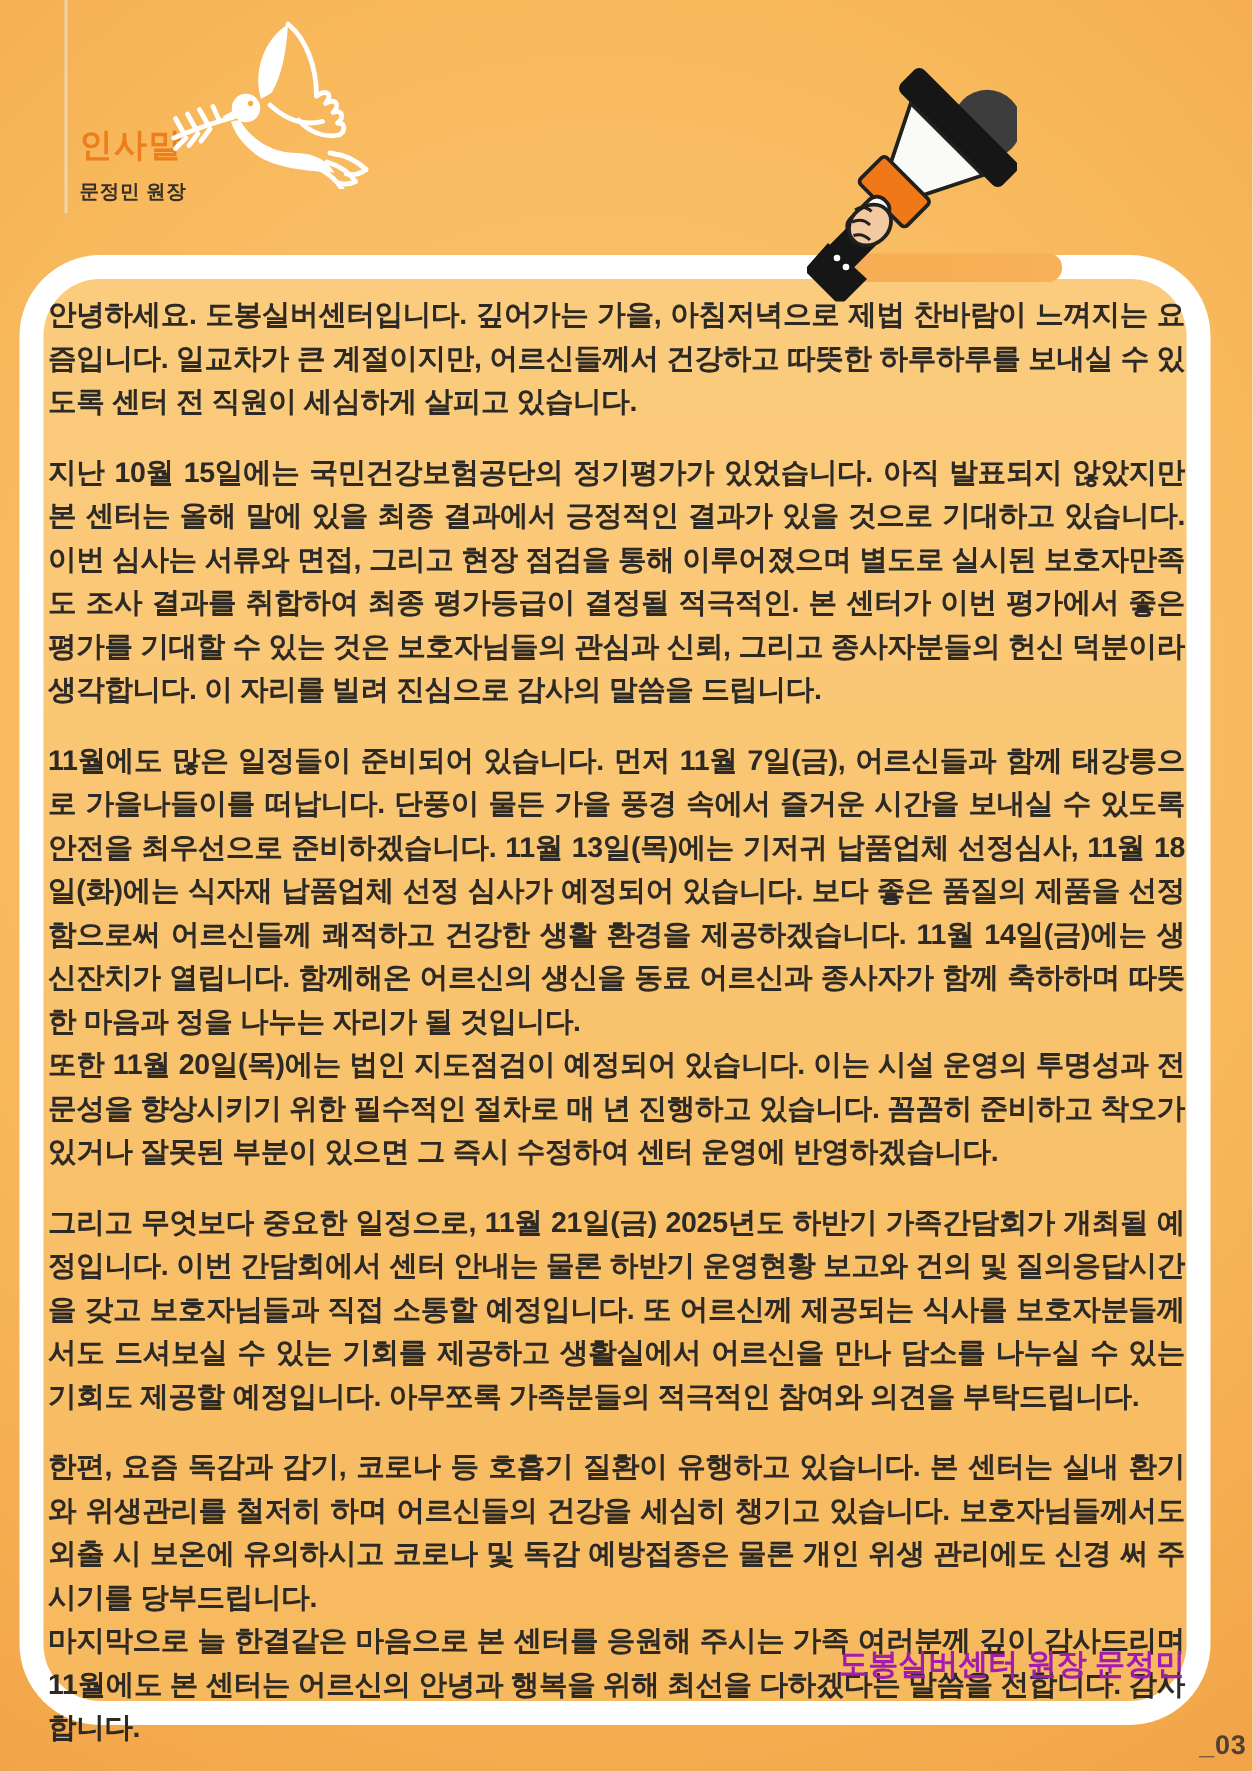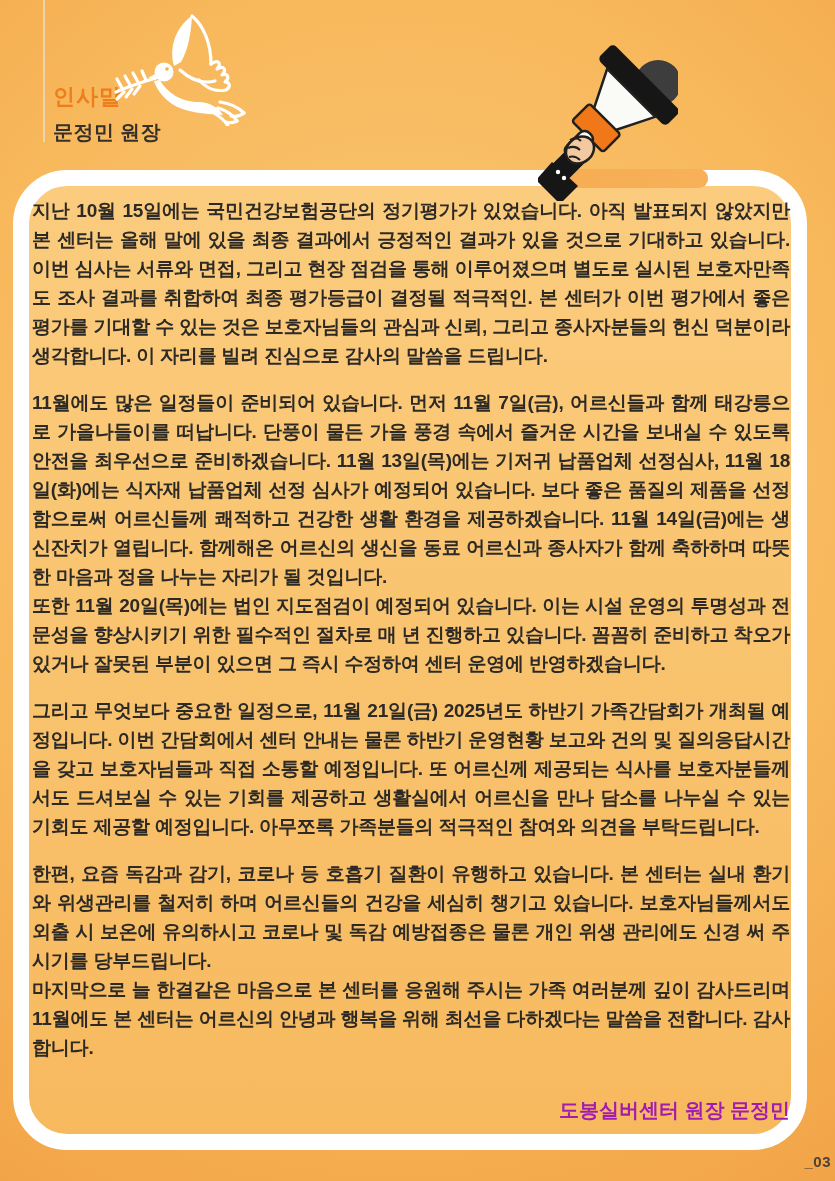--- a/index.html
+++ b/index.html
@@ -7,21 +7,21 @@
     width:835px;height:1181px;position:relative;overflow:hidden;
     font-family:"Liberation Sans","DejaVu Sans",sans-serif;
     background:radial-gradient(115% 85% at 48% 40%, #FACB79 0%, #F8B85C 48%, #F2A548 82%, #EE9B40 100%);
   }
   .accent-line{
     position:absolute;left:43px;top:0;width:2px;height:142px;
     background:#EADFCC;opacity:.75;
   }
   .header{position:absolute;left:53px;top:82px;font-family:Liberation Serif, serif;}
   .title{font-size:22px;font-weight:700;color:#EE7D1B;letter-spacing:1px;}
-  .subtitle{font-size:20px;font-weight:600;color:#35302A;margin-top:7px;letter-spacing:.5px;text-align:right;}
+  .subtitle{font-size:13px;font-weight:600;color:#35302A;margin-top:7px;letter-spacing:.5px;text-align:right;}
   .dove{position:absolute;left:104px;top:8px;}
   .panel{
     position:absolute;left:13px;top:170px;width:794px;height:980px;
     box-sizing:border-box;border:16px solid #FFFFFF;border-radius:54px;
     background:linear-gradient(180deg,#FBCC7E 0%,#F9C470 45%,#F7B95E 100%);
   }
   .border-gap{
     position:absolute;left:552px;top:169px;width:156px;height:19px;
     background:linear-gradient(90deg,#F6AC52,#F7B158);border-radius:9px;
   }
@@ -31,21 +31,21 @@
     font-size:19px;line-height:29px;font-weight:600;color:#2D2A25;
     text-align:justify;letter-spacing:-0.2px;
   }
   .body-wrap p{margin:0 0 18px 0;}
   .signature{
     position:absolute;right:45px;top:1096px;
     font-size:20px;line-height:29px;font-weight:700;color:#a21caf;text-align:right;
   }
   .page-number{
     position:absolute;right:4px;top:1153px;
-    font-size:15px;font-weight:600;color:#4E4237;letter-spacing:.5px;
+    font-size:18px;font-weight:600;color:#4E4237;letter-spacing:.5px;
   }
 </style>
 </head>
 <body>
 
 <div class="page">
 
   <div class="accent-line"></div>
 
   <div class="header">
@@ -94,20 +94,21 @@
     <polygon points="14,126 40,150 22,168 -2,144" fill="#161616"></polygon>
     <rect x="8" y="120" width="38" height="22" rx="3" fill="#161616" transform="rotate(-45 27 131)"></rect>
     <circle cx="20" cy="136" r="2.2" fill="#FFFFFF"></circle>
     <circle cx="26" cy="142" r="2.2" fill="#FFFFFF"></circle>
 
     <ellipse cx="42" cy="114" rx="15" ry="12.5" fill="#F2C9A1" stroke="#20201E" stroke-width="2.5" transform="rotate(-40 42 114)"></ellipse>
     <path d="M32,104 q6,-4 11,1 M30,112 q7,-3 12,2 M31,121 q6,-2 11,3" fill="none" stroke="#20201E" stroke-width="2"></path>
   </svg>
 
   <div class="body-wrap">
+      <p>안녕하세요. 도봉실버센터입니다. 깊어가는 가을, 아침저녁으로 제법 찬바람이 느껴지는 요즘입니다. 일교차가 큰 계절이지만, 어르신들께서 건강하고 따뜻한 하루하루를 보내실 수 있도록 센터 전 직원이 세심하게 살피고 있습니다.</p>
       <p>지난 10월 15일에는 국민건강보험공단의 정기평가가 있었습니다. 아직 발표되지 않았지만 본 센터는 올해 말에 있을 최종 결과에서 긍정적인 결과가 있을 것으로 기대하고 있습니다. 이번 심사는 서류와 면접, 그리고 현장 점검을 통해 이루어졌으며 별도로 실시된 보호자만족도 조사 결과를 취합하여 최종 평가등급이 결정될 적극적인. 본 센터가 이번 평가에서 좋은 평가를 기대할 수 있는 것은 보호자님들의 관심과 신뢰, 그리고 종사자분들의 헌신 덕분이라 생각합니다. 이 자리를 빌려 진심으로 감사의 말씀을 드립니다.</p>
       <p>11월에도 많은 일정들이 준비되어 있습니다. 먼저 11월 7일(금), 어르신들과 함께 태강릉으로 가을나들이를 떠납니다. 단풍이 물든 가을 풍경 속에서 즐거운 시간을 보내실 수 있도록 안전을 최우선으로 준비하겠습니다. 11월 13일(목)에는 기저귀 납품업체 선정심사, 11월 18일(화)에는 식자재 납품업체 선정 심사가 예정되어 있습니다. 보다 좋은 품질의 제품을 선정함으로써 어르신들께 쾌적하고 건강한 생활 환경을 제공하겠습니다. 11월 14일(금)에는 생신잔치가 열립니다. 함께해온 어르신의 생신을 동료 어르신과 종사자가 함께 축하하며 따뜻한 마음과 정을 나누는 자리가 될 것입니다.<br>또한 11월 20일(목)에는 법인 지도점검이 예정되어 있습니다. 이는 시설 운영의 투명성과 전문성을 향상시키기 위한 필수적인 절차로 매 년 진행하고 있습니다. 꼼꼼히 준비하고 착오가 있거나 잘못된 부분이 있으면 그 즉시 수정하여 센터 운영에 반영하겠습니다.</p>
       <p>그리고 무엇보다 중요한 일정으로, 11월 21일(금) 2025년도 하반기 가족간담회가 개최될 예정입니다. 이번 간담회에서 센터 안내는 물론 하반기 운영현황 보고와 건의 및 질의응답시간을 갖고 보호자님들과 직접 소통할 예정입니다. 또 어르신께 제공되는 식사를 보호자분들께서도 드셔보실 수 있는 기회를 제공하고 생활실에서 어르신을 만나 담소를 나누실 수 있는 기회도 제공할 예정입니다. 아무쪼록 가족분들의 적극적인 참여와 의견을 부탁드립니다.</p>
       <p>한편, 요즘 독감과 감기, 코로나 등 호흡기 질환이 유행하고 있습니다. 본 센터는 실내 환기와 위생관리를 철저히 하며 어르신들의 건강을 세심히 챙기고 있습니다. 보호자님들께서도 외출 시 보온에 유의하시고 코로나 및 독감 예방접종은 물론 개인 위생 관리에도 신경 써 주시기를 당부드립니다.<br>마지막으로 늘 한결같은 마음으로 본 센터를 응원해 주시는 가족 여러분께 깊이 감사드리며 11월에도 본 센터는 어르신의 안녕과 행복을 위해 최선을 다하겠다는 말씀을 전합니다. 감사합니다.</p>
     </div>
 
   <div class="signature">도봉실버센터 원장 문정민</div>
 
   <div class="page-number">_03</div>
 

